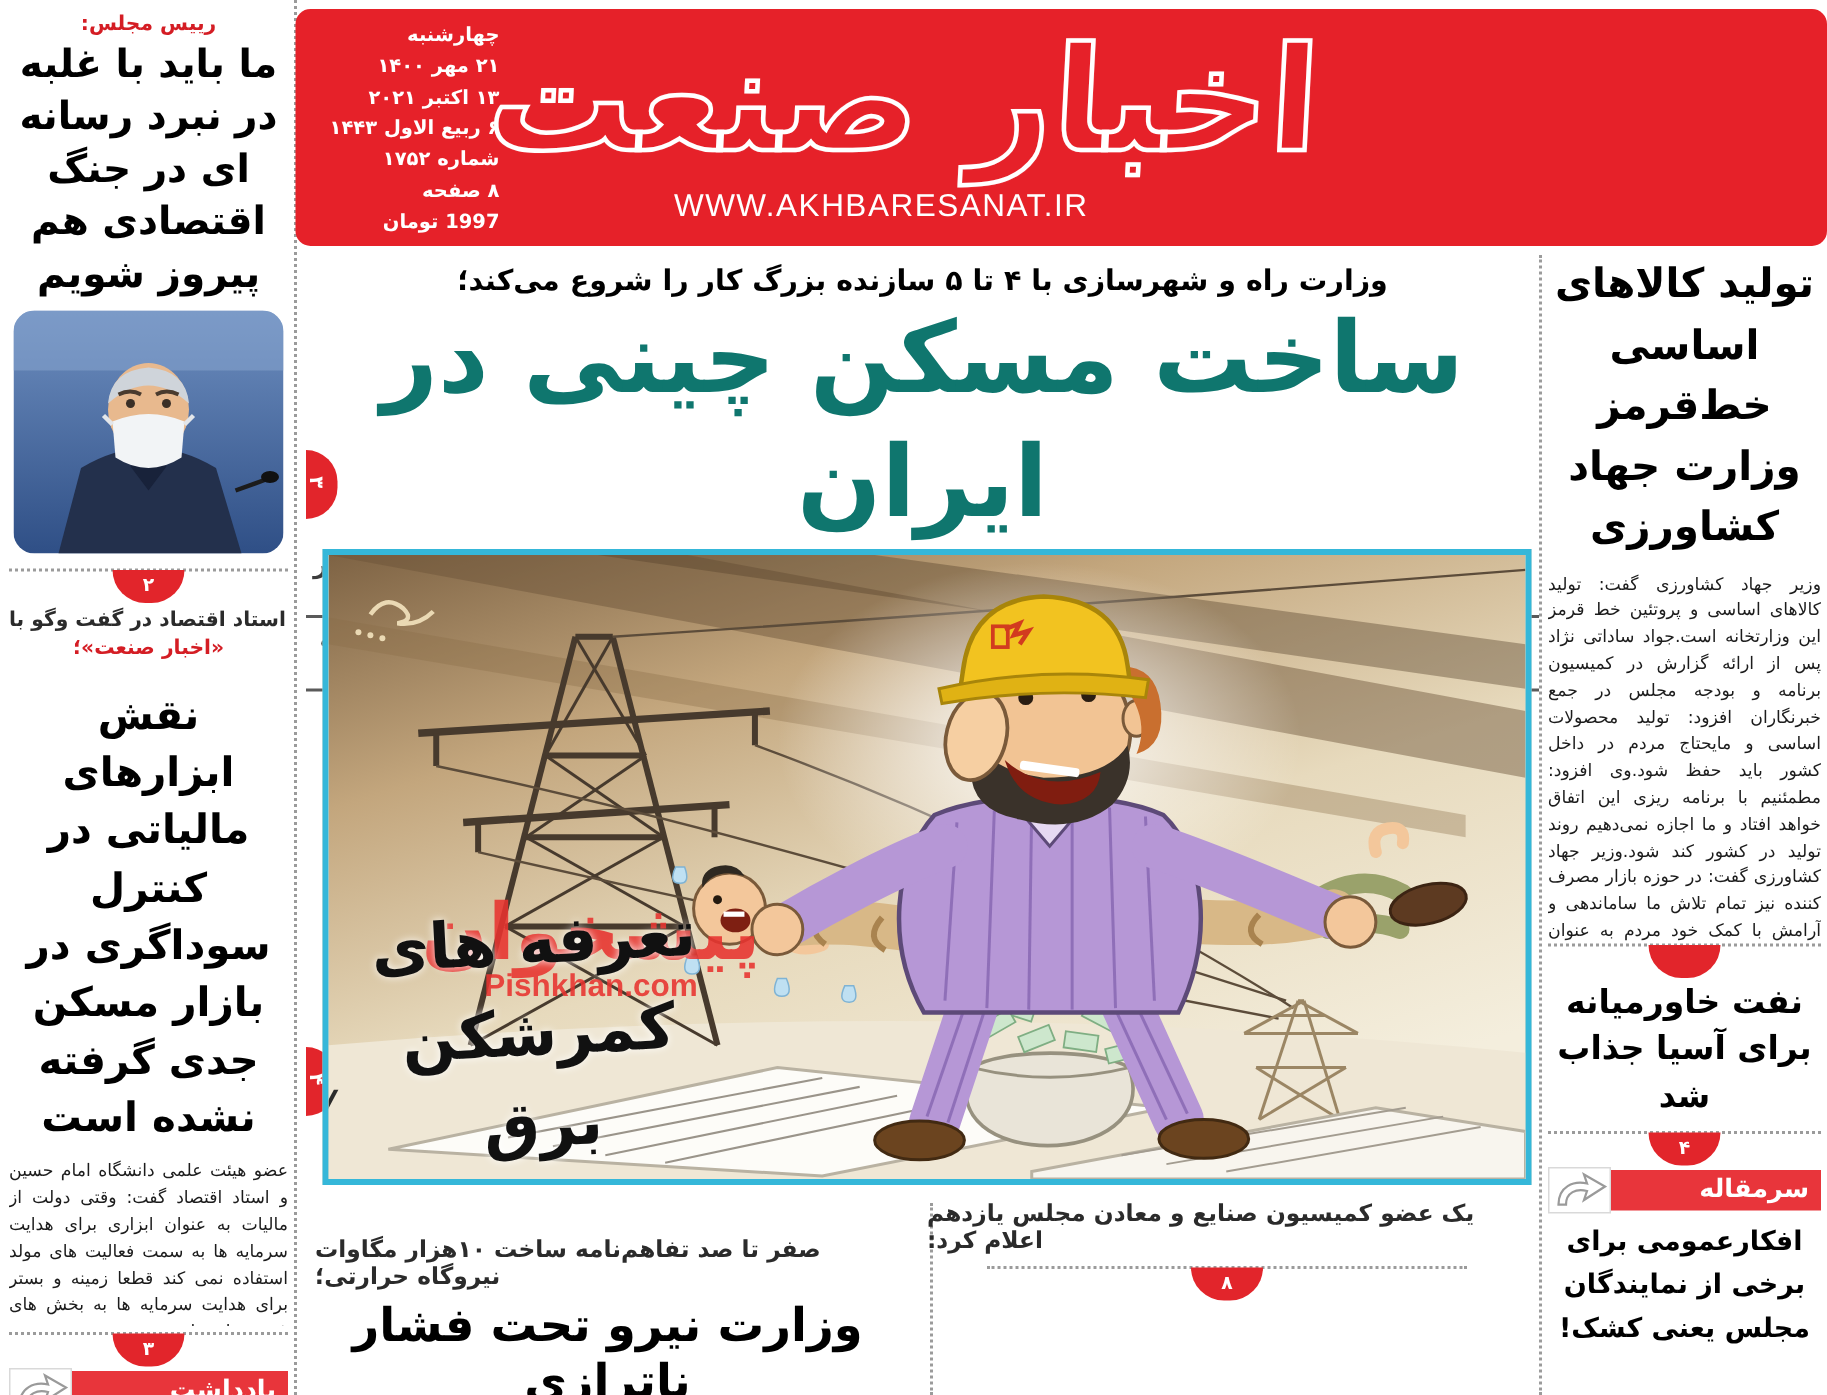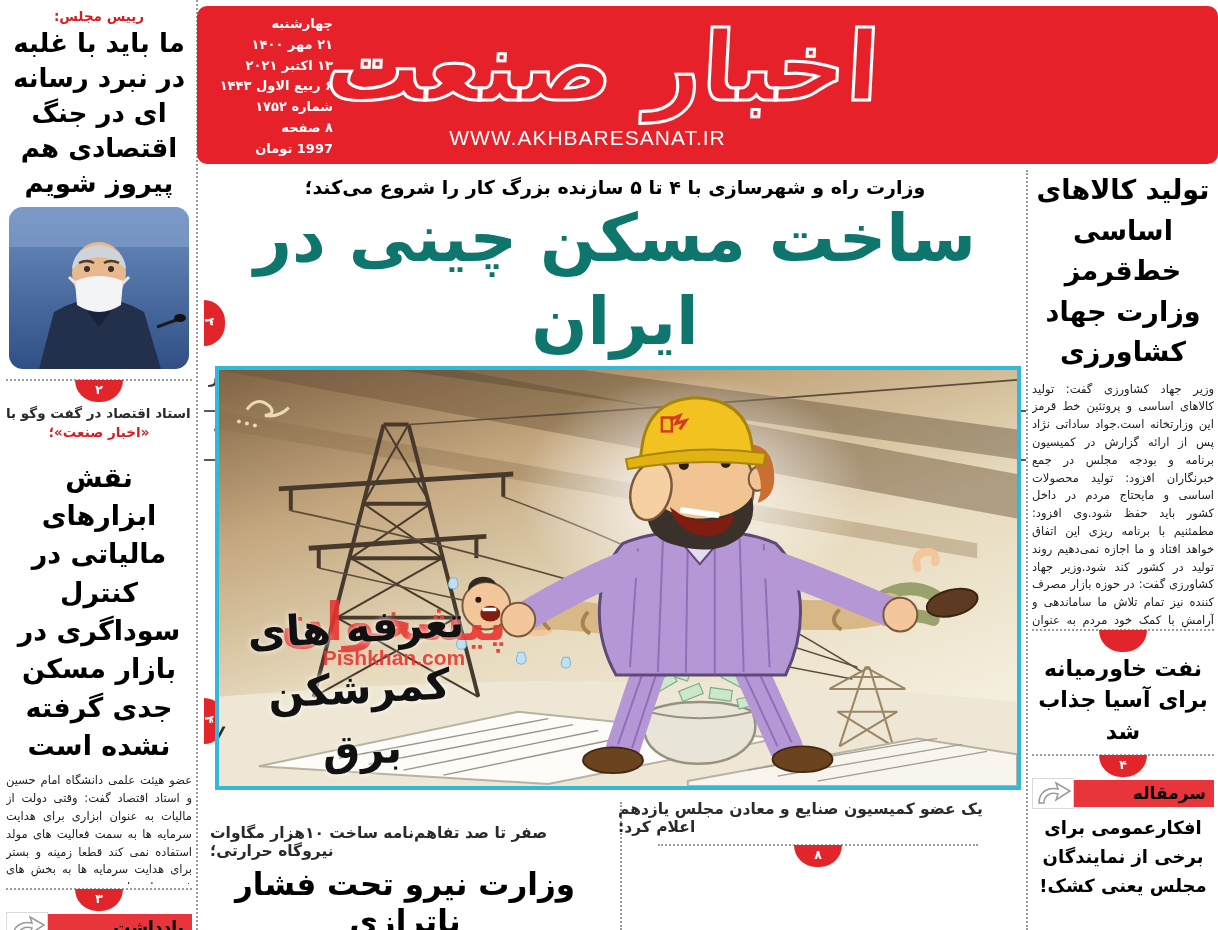--- a/index.html
+++ b/index.html
@@ -48,21 +48,21 @@
   }
   .side-tab {
     position: absolute; width: 21px; height: 46px; background: #e2252b;
     border-radius: 0 24px 24px 0; color: #fff; overflow: hidden;
   }
   .side-tab span { position:absolute; left:2px; top:14px; font-size:13px; font-weight:bold; display:block; transform: rotate(90deg); }
 
   .section-bar { position: relative; height: 30px; }
   .section-bar .bar {
     position: absolute; left: 40px; right: 0; top: 2px; height: 27px; background: #e8353b;
-    color: #000000; font-size: 17px; font-weight: bold; text-align: right;
+    color: #ffffff; font-size: 17px; font-weight: bold; text-align: right;
     padding-left: 10px; padding-right: 8px; line-height: 26px;
   }
   .section-bar .arrowbox {
     position: absolute; left: 0; top: 0; width: 42px; height: 31px; background: #fff;
     border: 1px solid #d9d9d9;
   }
 
   
   .ls { position: absolute; left: 6px; top: 0; width: 186px; }
 

